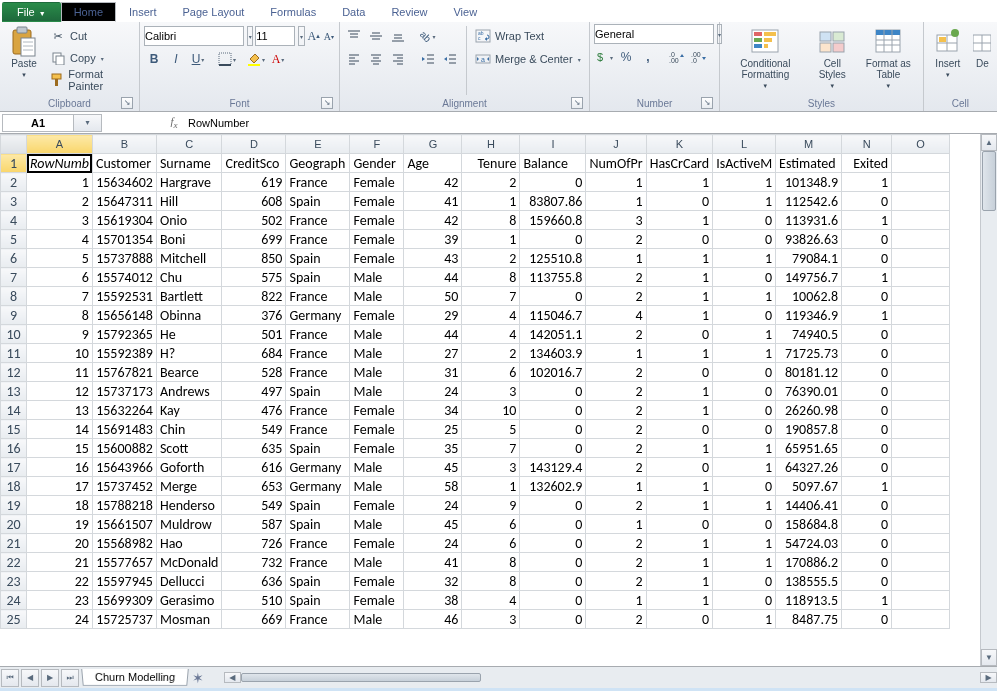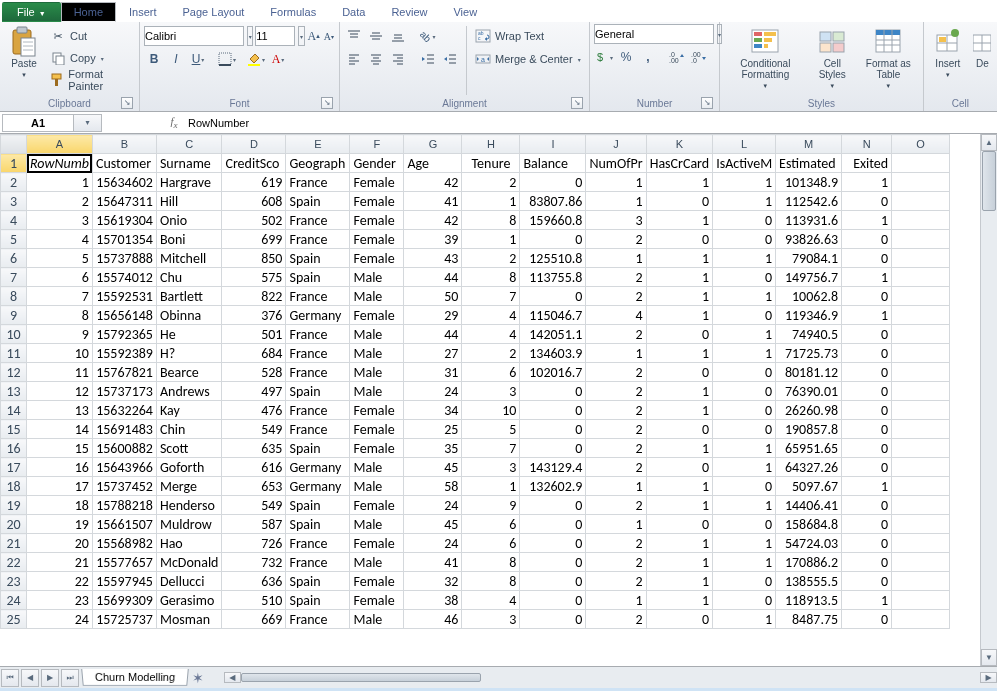--- a/index.html
+++ b/index.html
@@ -454,21 +454,21 @@
           </tr>
           <tr>
             <td class="rowhdr sel">1</td>
             <td class=" selcell" style="text-align:left">RowNumb</td>
             <td class="" style="text-align:left">Customer</td>
             <td class="" style="text-align:left">Surname</td>
             <td class="" style="text-align:left">CreditSco</td>
             <td class="" style="text-align:left">Geograph</td>
             <td class="" style="text-align:left">Gender</td>
             <td class="" style="text-align:left">Age</td>
-            <td class="" style="text-align:center">Tenure</td>
+            <td class="" style="text-align:right">Tenure</td>
             <td class="" style="text-align:left">Balance</td>
             <td class="" style="text-align:right">NumOfPr</td>
             <td class="" style="text-align:left">HasCrCard</td>
             <td class="" style="text-align:left">IsActiveM</td>
             <td class="" style="text-align:left">Estimated</td>
             <td class="" style="text-align:right">Exited</td>
             <td class="" style="text-align:left"></td>
           </tr>
           <tr>
             <td class="rowhdr">2</td>

